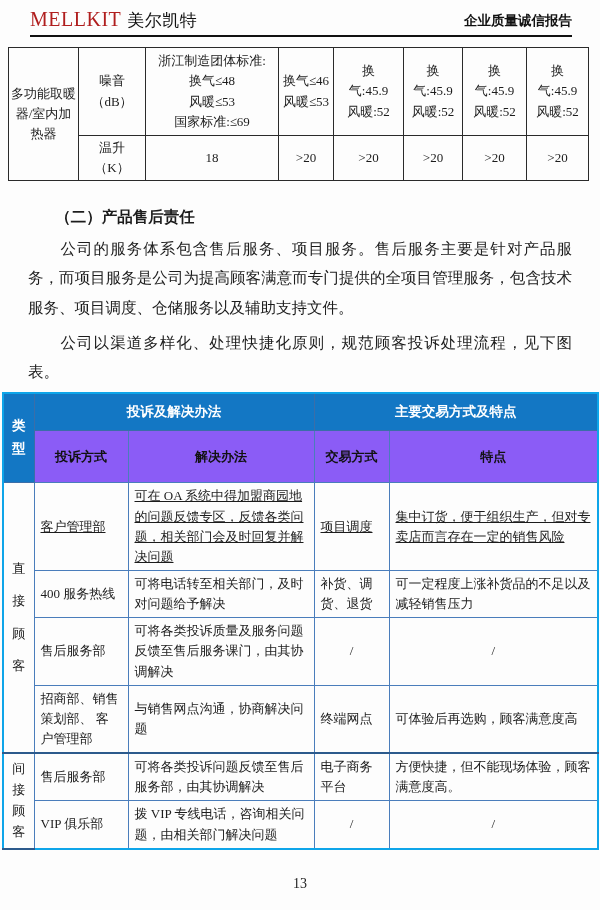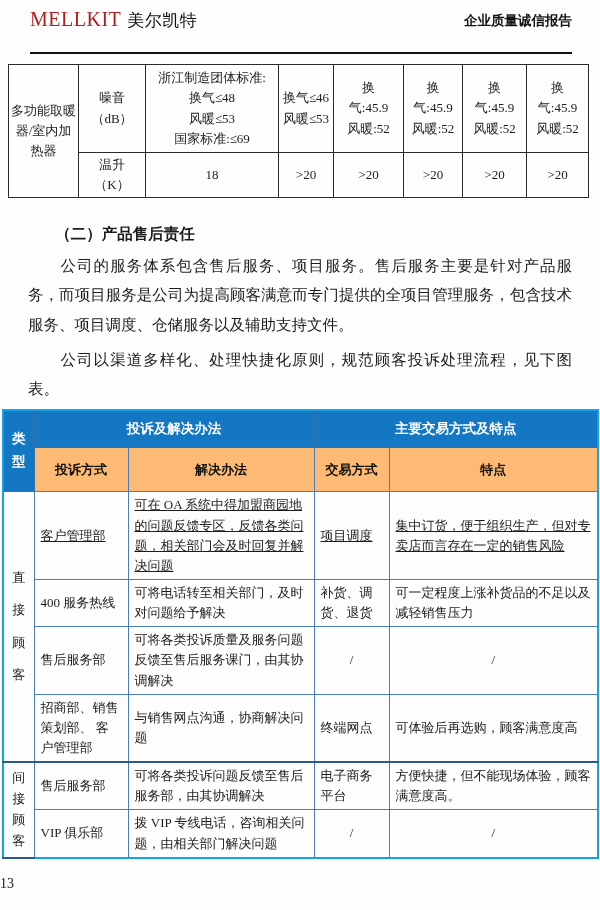--- a/index.html
+++ b/index.html
@@ -5,21 +5,21 @@
   * { margin:0; padding:0; box-sizing:border-box; }
   html,body { background:#e9e9e9; }
   .page {
     position:relative; width:600px; height:910px; margin:0 auto;
     background:#fdfdfd; overflow:hidden;
     font-family:"Liberation Serif","DejaVu Serif",serif; color:#1c1c1c;
   }
   
   .hdr {
     display:flex; justify-content:space-between; align-items:flex-end;
-    margin:8px 28px 0 30px; padding-bottom:20px;
+    margin:8px 28px 0 30px; padding-bottom:3px;
     border-bottom:2px solid #111;
   }
   .brand { font-size:20px; letter-spacing:.5px; }
   .brand .en { color:#b01e1e; }
   .brand .cn { color:#111; font-size:17px; margin-left:6px; }
   .hdr-right { font-size:13.5px; font-weight:bold; color:#111; padding-bottom:2px; }
 
   
   table { border-collapse:collapse; }
   .spec { width:580px; margin:10px 0 0 8px; table-layout:fixed; }
@@ -39,37 +39,37 @@
   .ctab { width:595px; margin:6px 0 0 2px; table-layout:fixed; border:2px solid #0ea5e9; }
   .ctab td, .ctab th {
     border:1px solid #4a7dbb; vertical-align:middle;
     font-size:13px; line-height:1.55; padding:3px 6px; text-align:left; font-weight:normal;
   }
   .ctab .bluehead {
     background:#1377c4; color:#fff; font-weight:bold; text-align:center;
     border-color:#3b6ea8; font-size:13.5px;
   }
   .ctab tr.hrow1 th { height:38px; }
-  .ctab tr.hrow2 th { height:44px; background:#fdba74; color:#111; font-weight:bold; text-align:center; }
+  .ctab tr.hrow2 th { height:52px; background:#8b5cf6; color:#111; font-weight:bold; text-align:center; }
   .ctab tr.dr1 td { height:61px;text-decoration:underline; }
   .ctab tr.dr2 td { height:40px; }
   .ctab tr.dr3 td { height:40px; }
   .ctab tr.dr4 td { height:57px; }
   .ctab tr.dr5 td { height:44px; }
   .ctab tr.dr6 td { height:40px; }
   .ctab td.grp { text-align:center; padding:0; border-bottom:2px solid #2c5a8c; }
   .vstack { display:inline-block; width:1.1em; word-break:break-all; text-align:center; }
   .vtype { line-height:1.7; }
   .g1 .vstack { line-height:2.5; }
   .g2 .vstack { line-height:1.6; }
   .ctab td.slash { text-align:center; }
   .ctab tr.dr4 td { border-bottom:2px solid #2c5a8c; }
 
   
-  .pageno { position:absolute; bottom:18px; left:0; width:100%; text-align:left; font-size:14px; }
+  .pageno { position:absolute; bottom:18px; left:0; width:100%; text-align:center; font-size:14px; }
 </style>
 </head>
 <body>
 
 <div class="page">
 
   <div class="hdr">
     <div class="brand">
       <span class="en">MELLKIT</span><span class="cn">美尔凯特</span>
     </div>

